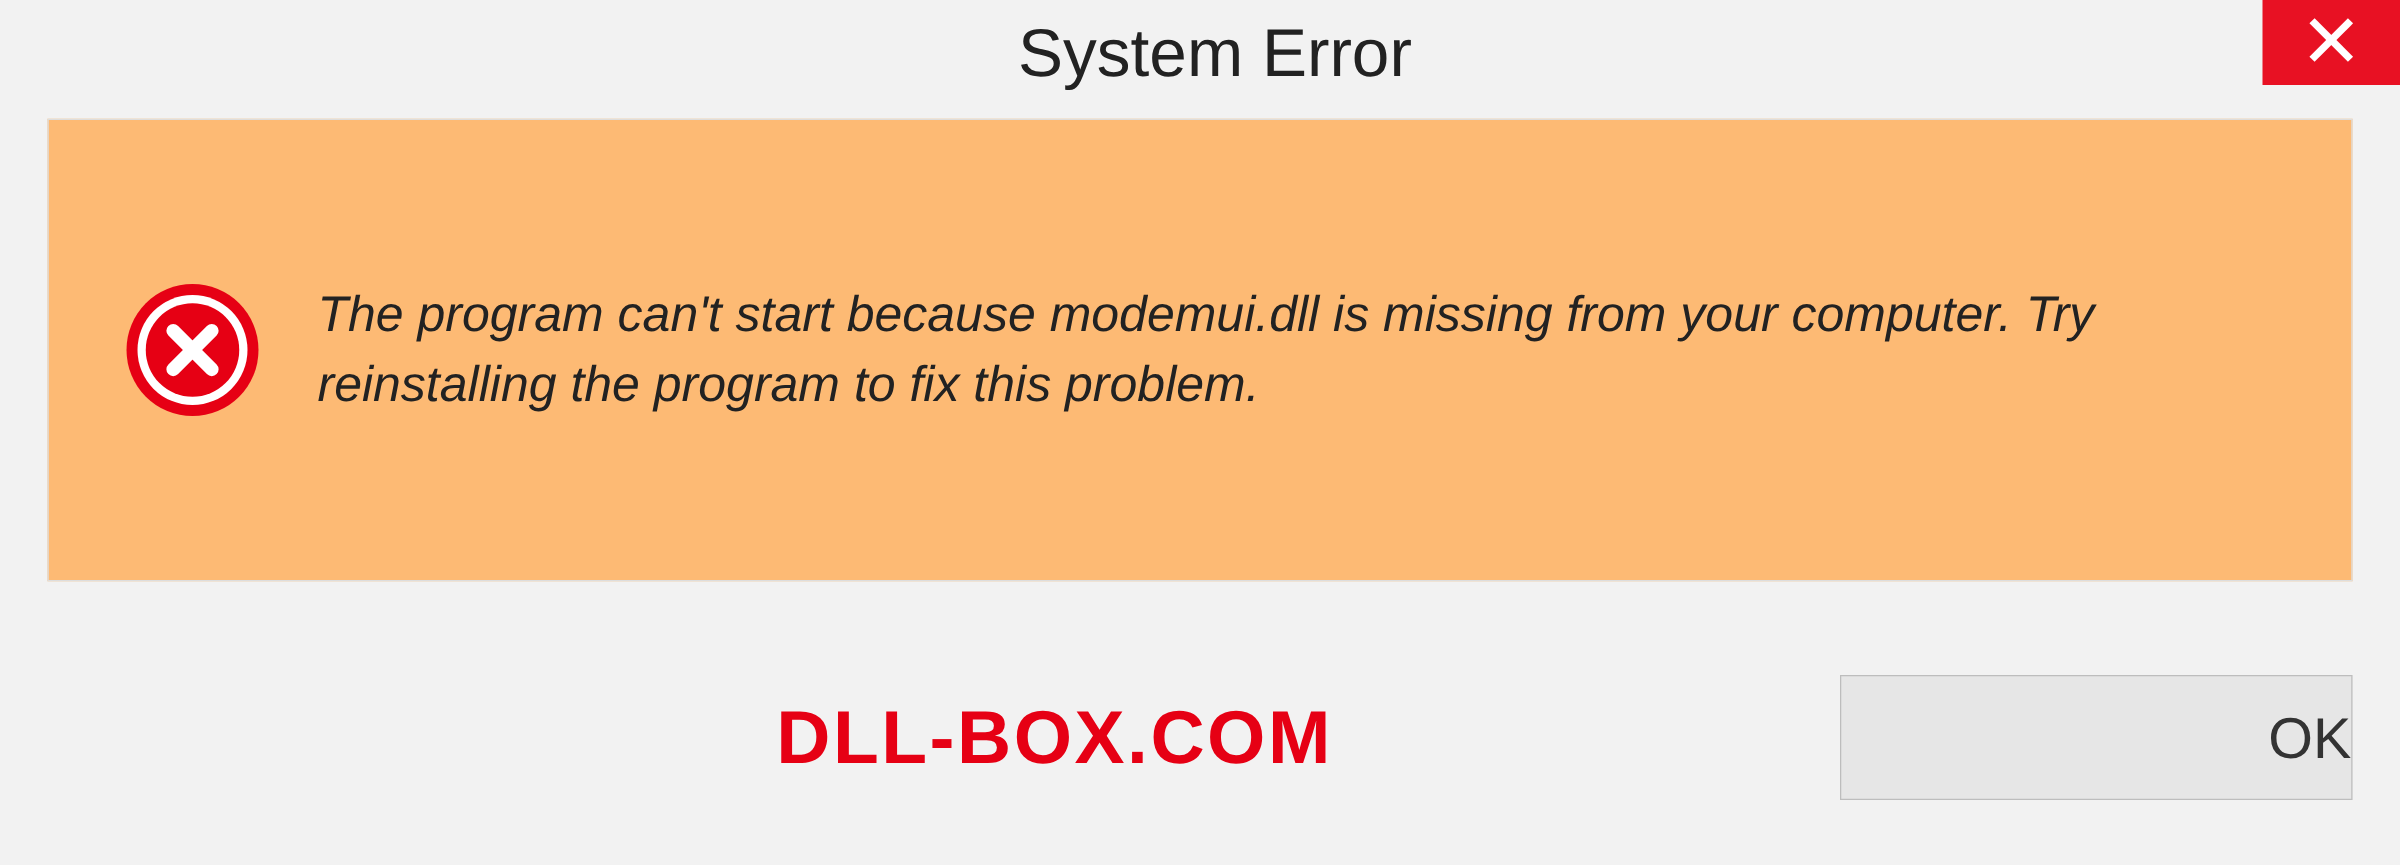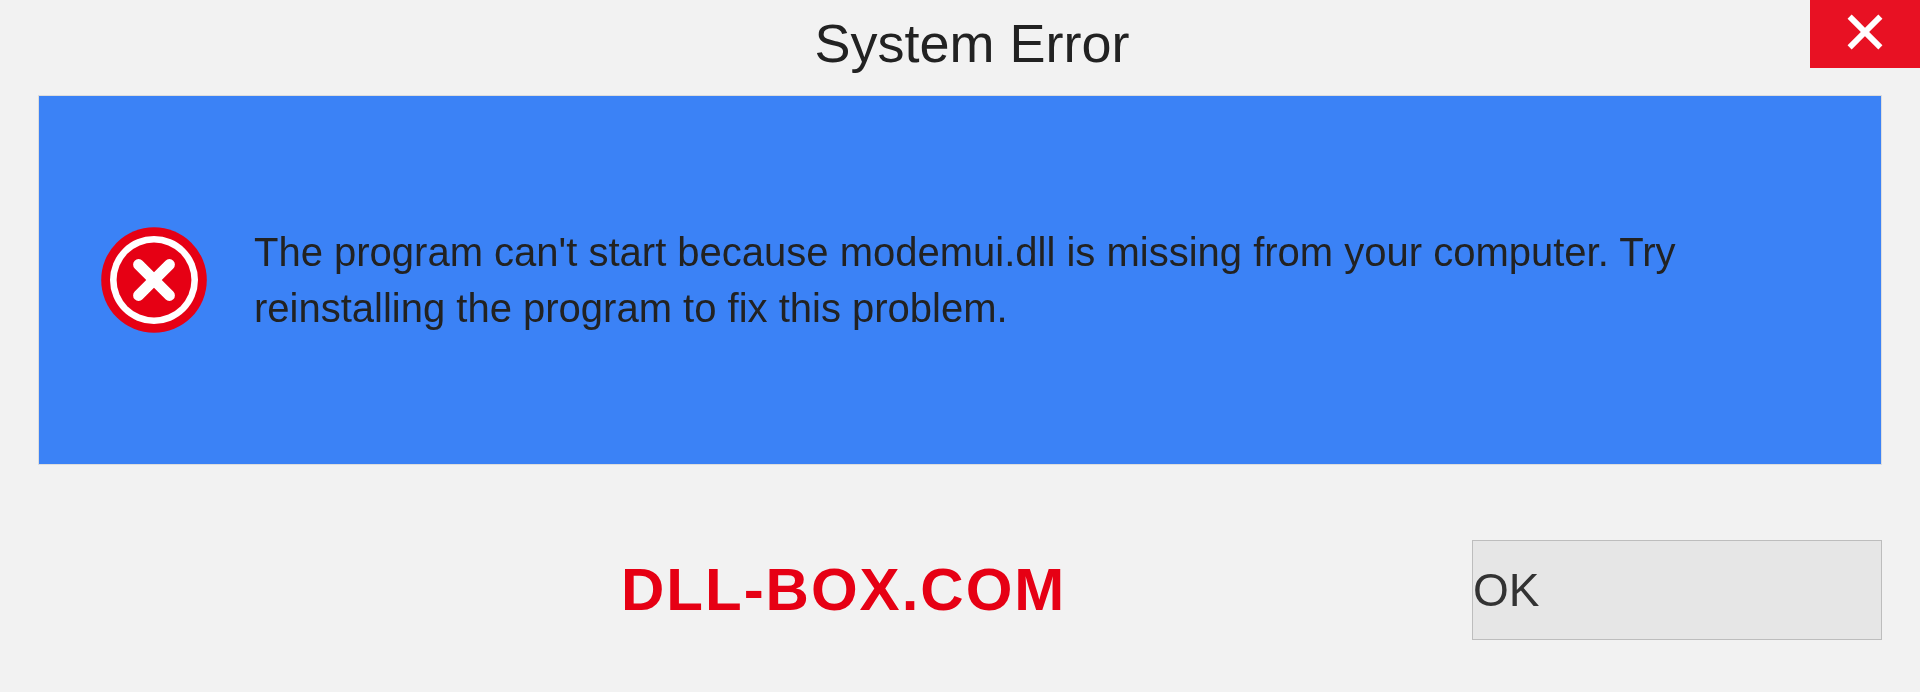--- a/index.html
+++ b/index.html
@@ -39,25 +39,26 @@
       justify-content: center;
       cursor: pointer;
     }
     .close-btn svg {
       width: 40px;
       height: 40px;
     }
     .content-box {
       margin: 10px 38px 0 38px;
       height: 370px;
-      background: #3b82f6;
+      background: #fdba74;
       border: 1px solid #ddd;
       display: flex;
       align-items: center;
       padding: 0 60px;
+      font-style: italic;
     }
     .error-icon-wrap {
       width: 110px;
       height: 110px;
       flex-shrink: 0;
       margin-right: 45px;
       display: flex;
       align-items: center;
       justify-content: center;
     }
@@ -88,21 +89,21 @@
     .ok-btn {
       position: absolute;
       right: 38px;
       top: 75px;
       width: 410px;
       height: 100px;
       background: #e6e6e6;
       border: 1px solid #bdbdbd;
       display: flex;
       align-items: center;
-      justify-content: flex-start;
+      justify-content: flex-end;
       font-size: 46px;
       color: #333;
       cursor: pointer;
       font-family: "Segoe UI", Arial, sans-serif;
     }
   </style>
 </head>
 <body>
 
 <div class="titlebar">

